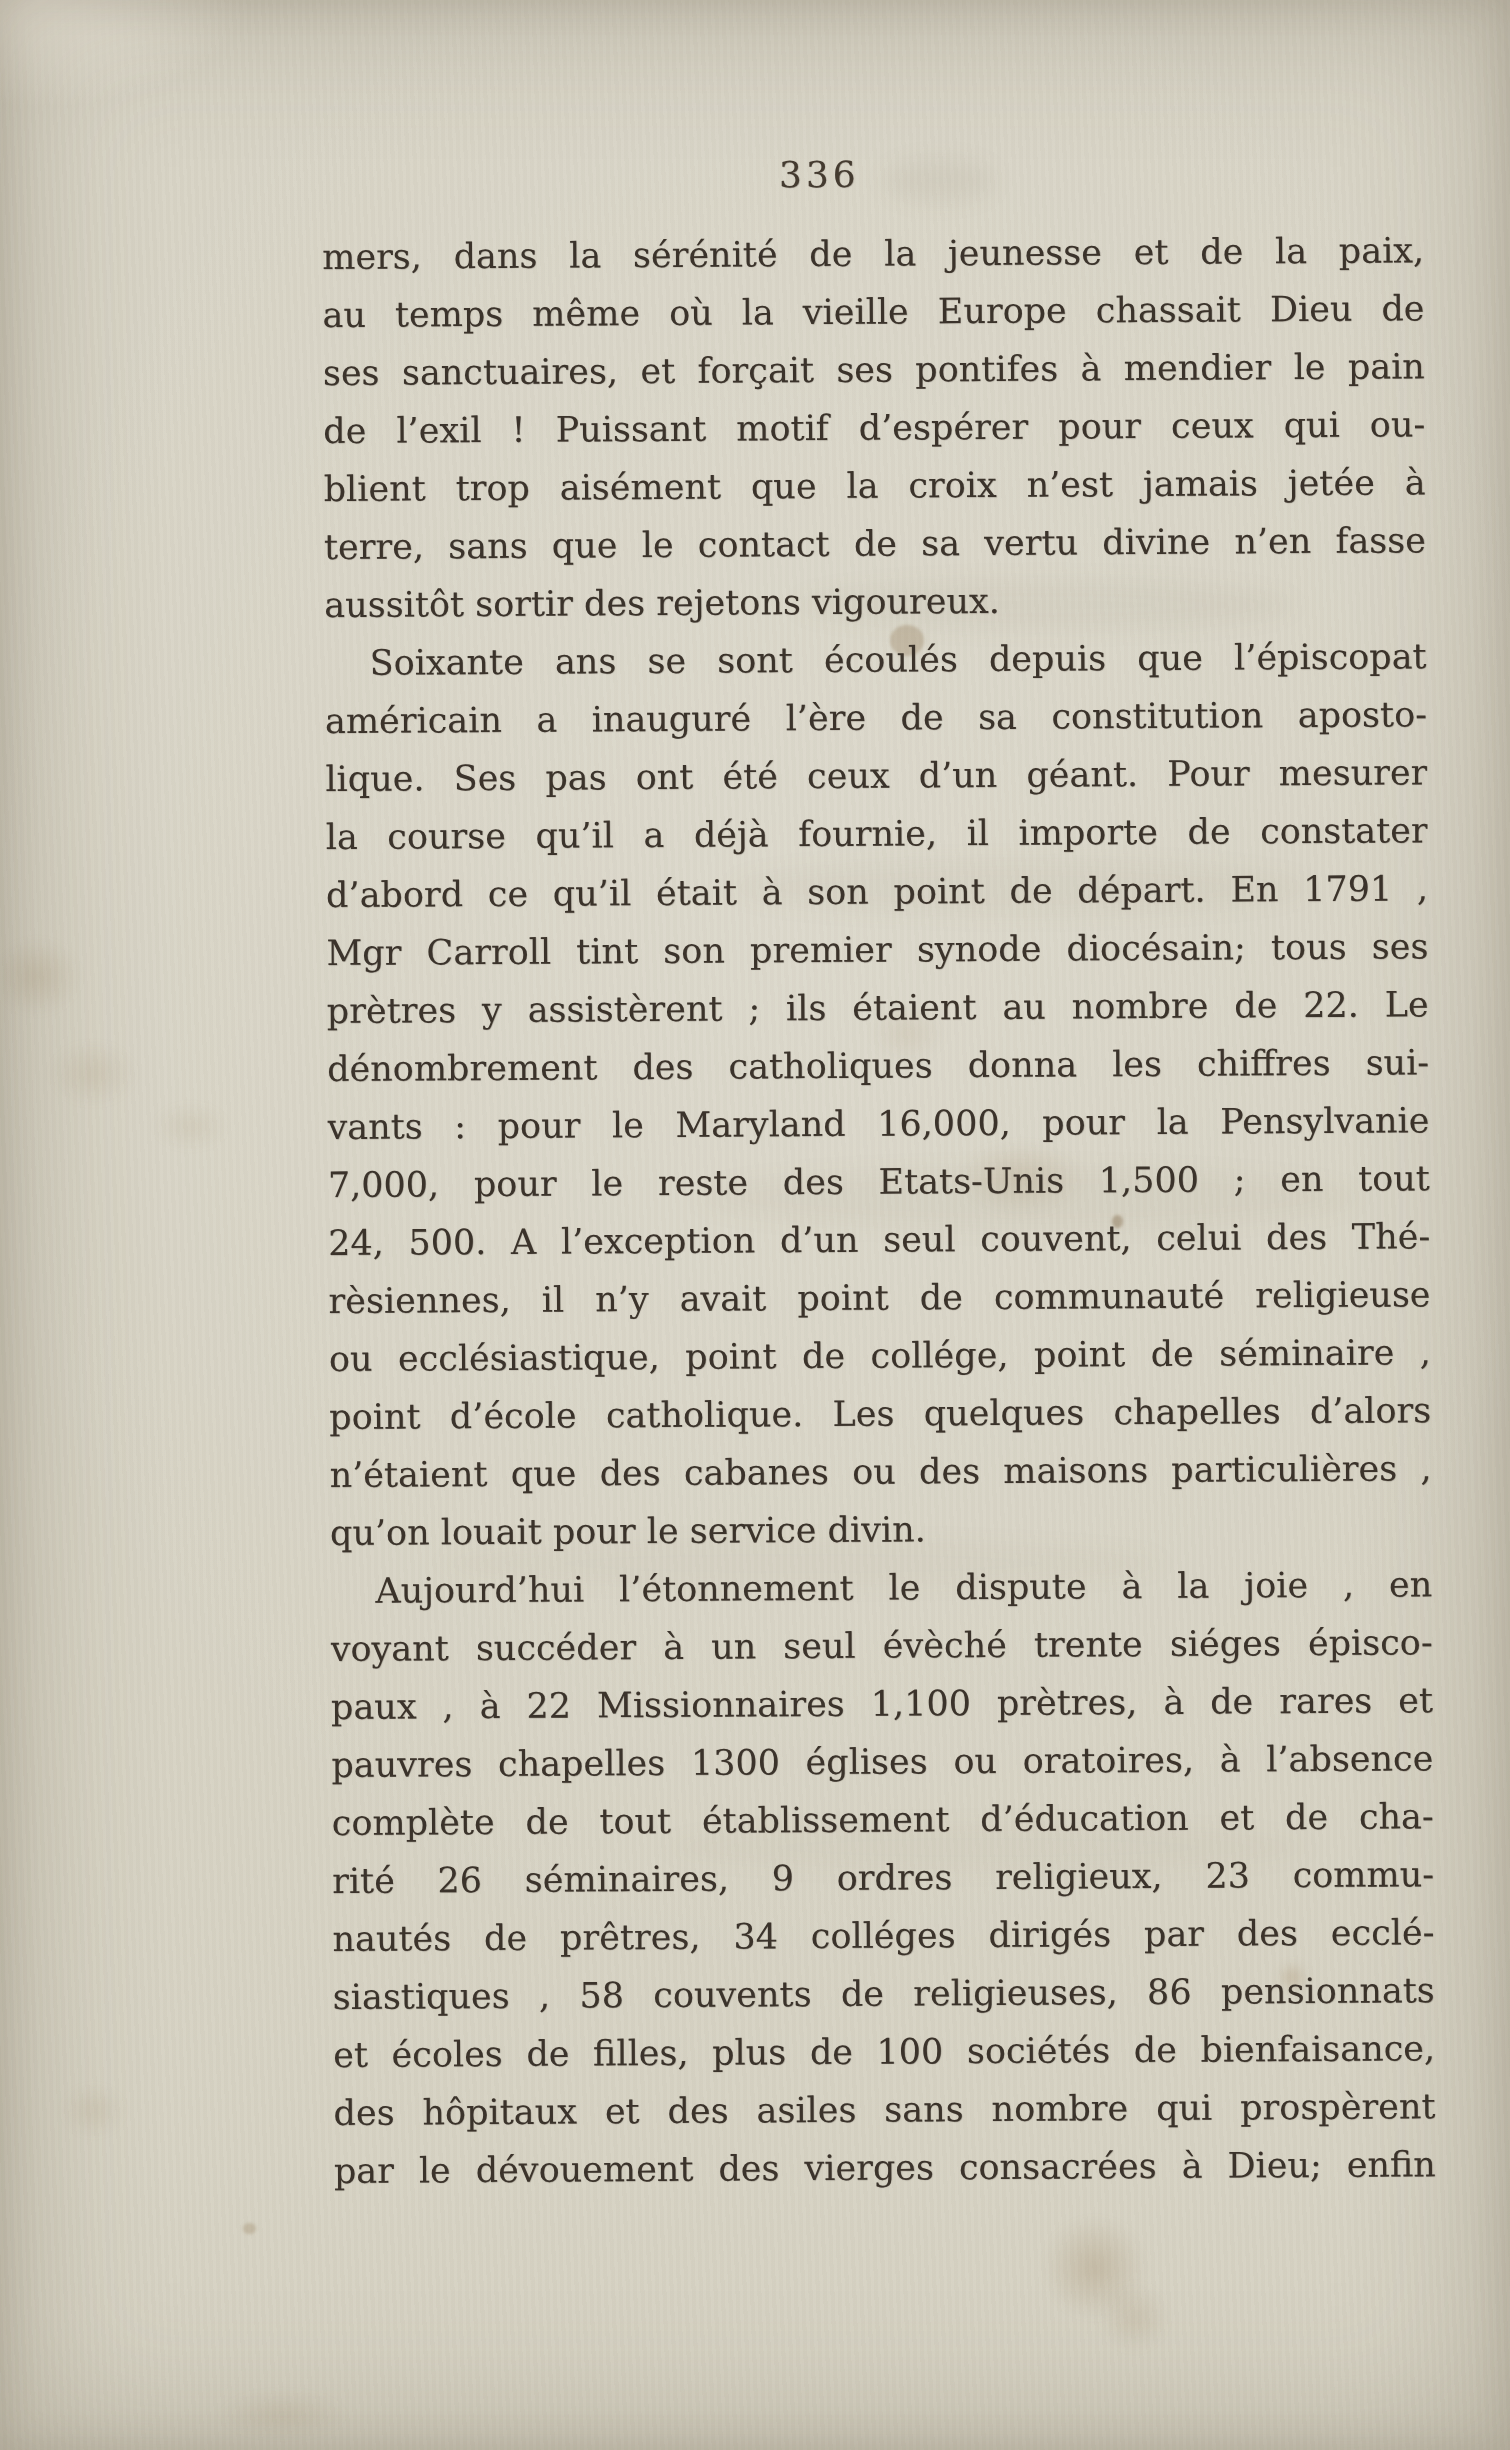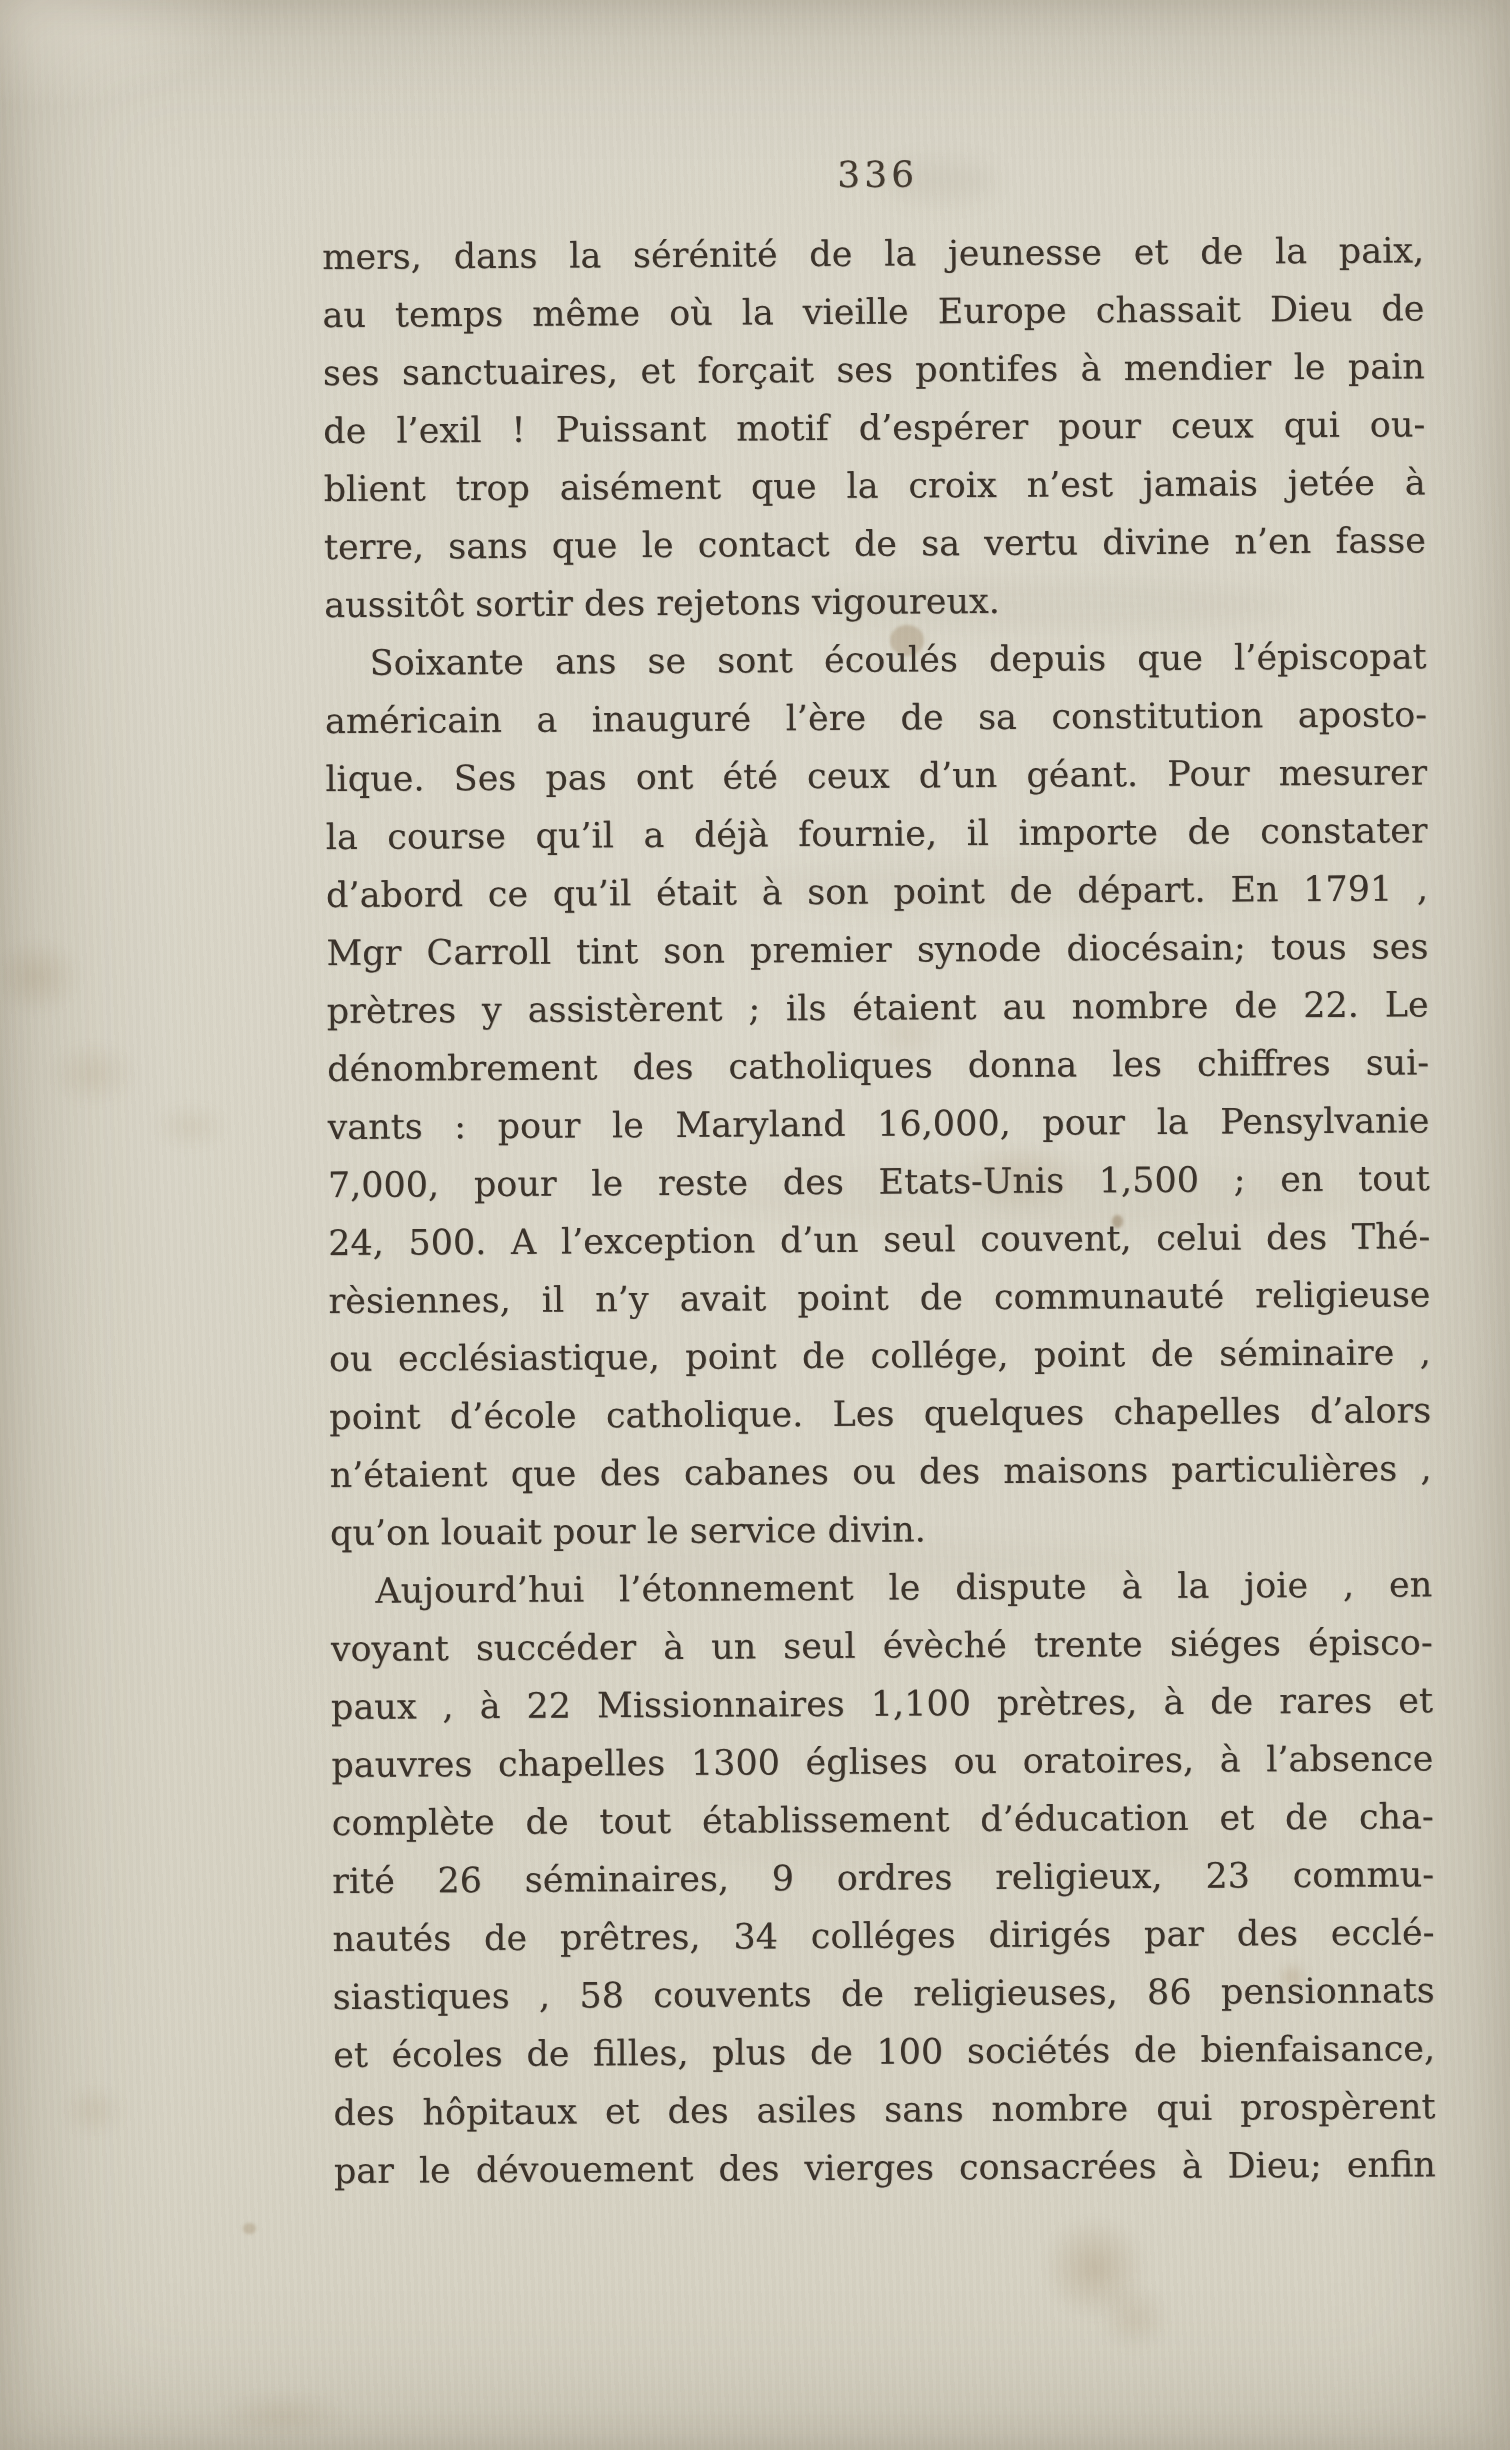--- a/index.html
+++ b/index.html
@@ -20,21 +20,21 @@
     box-shadow:
       inset 0 0 138px 14.6px rgba(88,76,56,0.26),
       inset 0 0 34px 4.9px rgba(88,76,56,0.12);
   }
   .corner-fold{
     position:absolute;left:0;top:0;width:275px;height:122px;pointer-events:none;
     background:radial-gradient(ellipse at 15% 0%, rgba(240,236,224,0.95), rgba(240,236,224,0) 62%);
   }
   .page-number{
     position:absolute;left:779px;top:154px;width:139px;
-    text-align:right;font-size:36px;letter-spacing:4px;
+    text-align:left;font-size:36px;letter-spacing:4px;
     color:#443b30;text-shadow:0.4px 0.4px 0.8px rgba(59,51,43,0.4);
     transform:rotate(-0.3deg);
   }
   .text-block{
     position:absolute;left:328px;top:228px;width:1102px;
     transform:rotate(-0.35deg);transform-origin:0 50%;
     color:#3b332b;font-size:35px;
     text-shadow:0.4px 0.4px 0.8px rgba(59,51,43,0.38);
   }
   .line{

